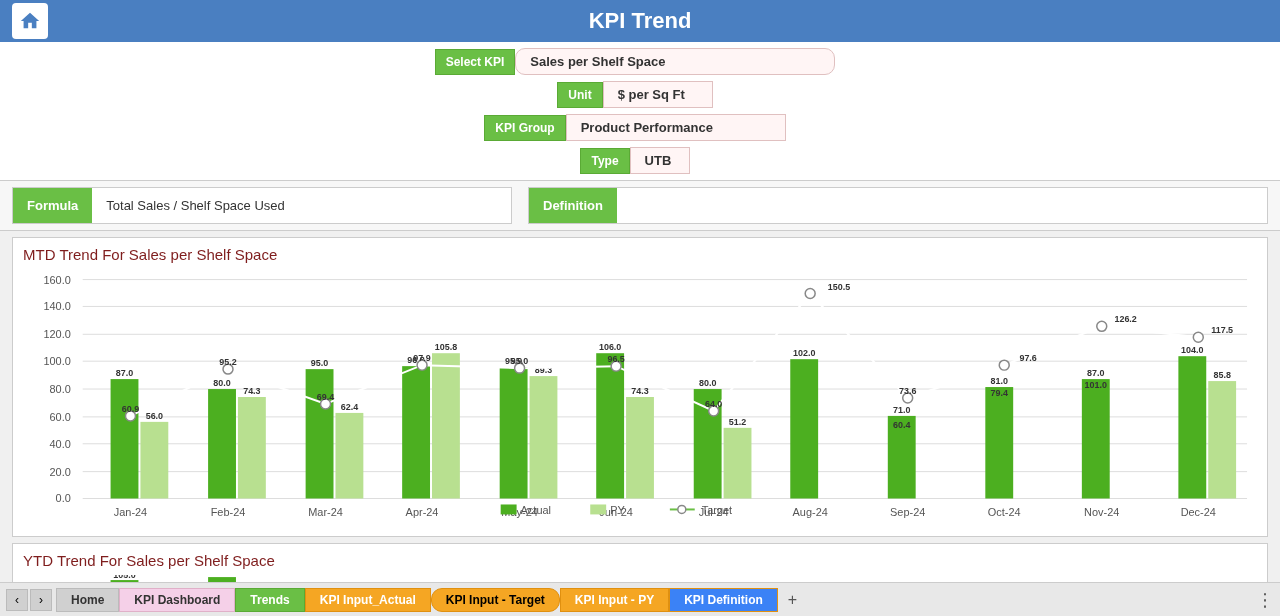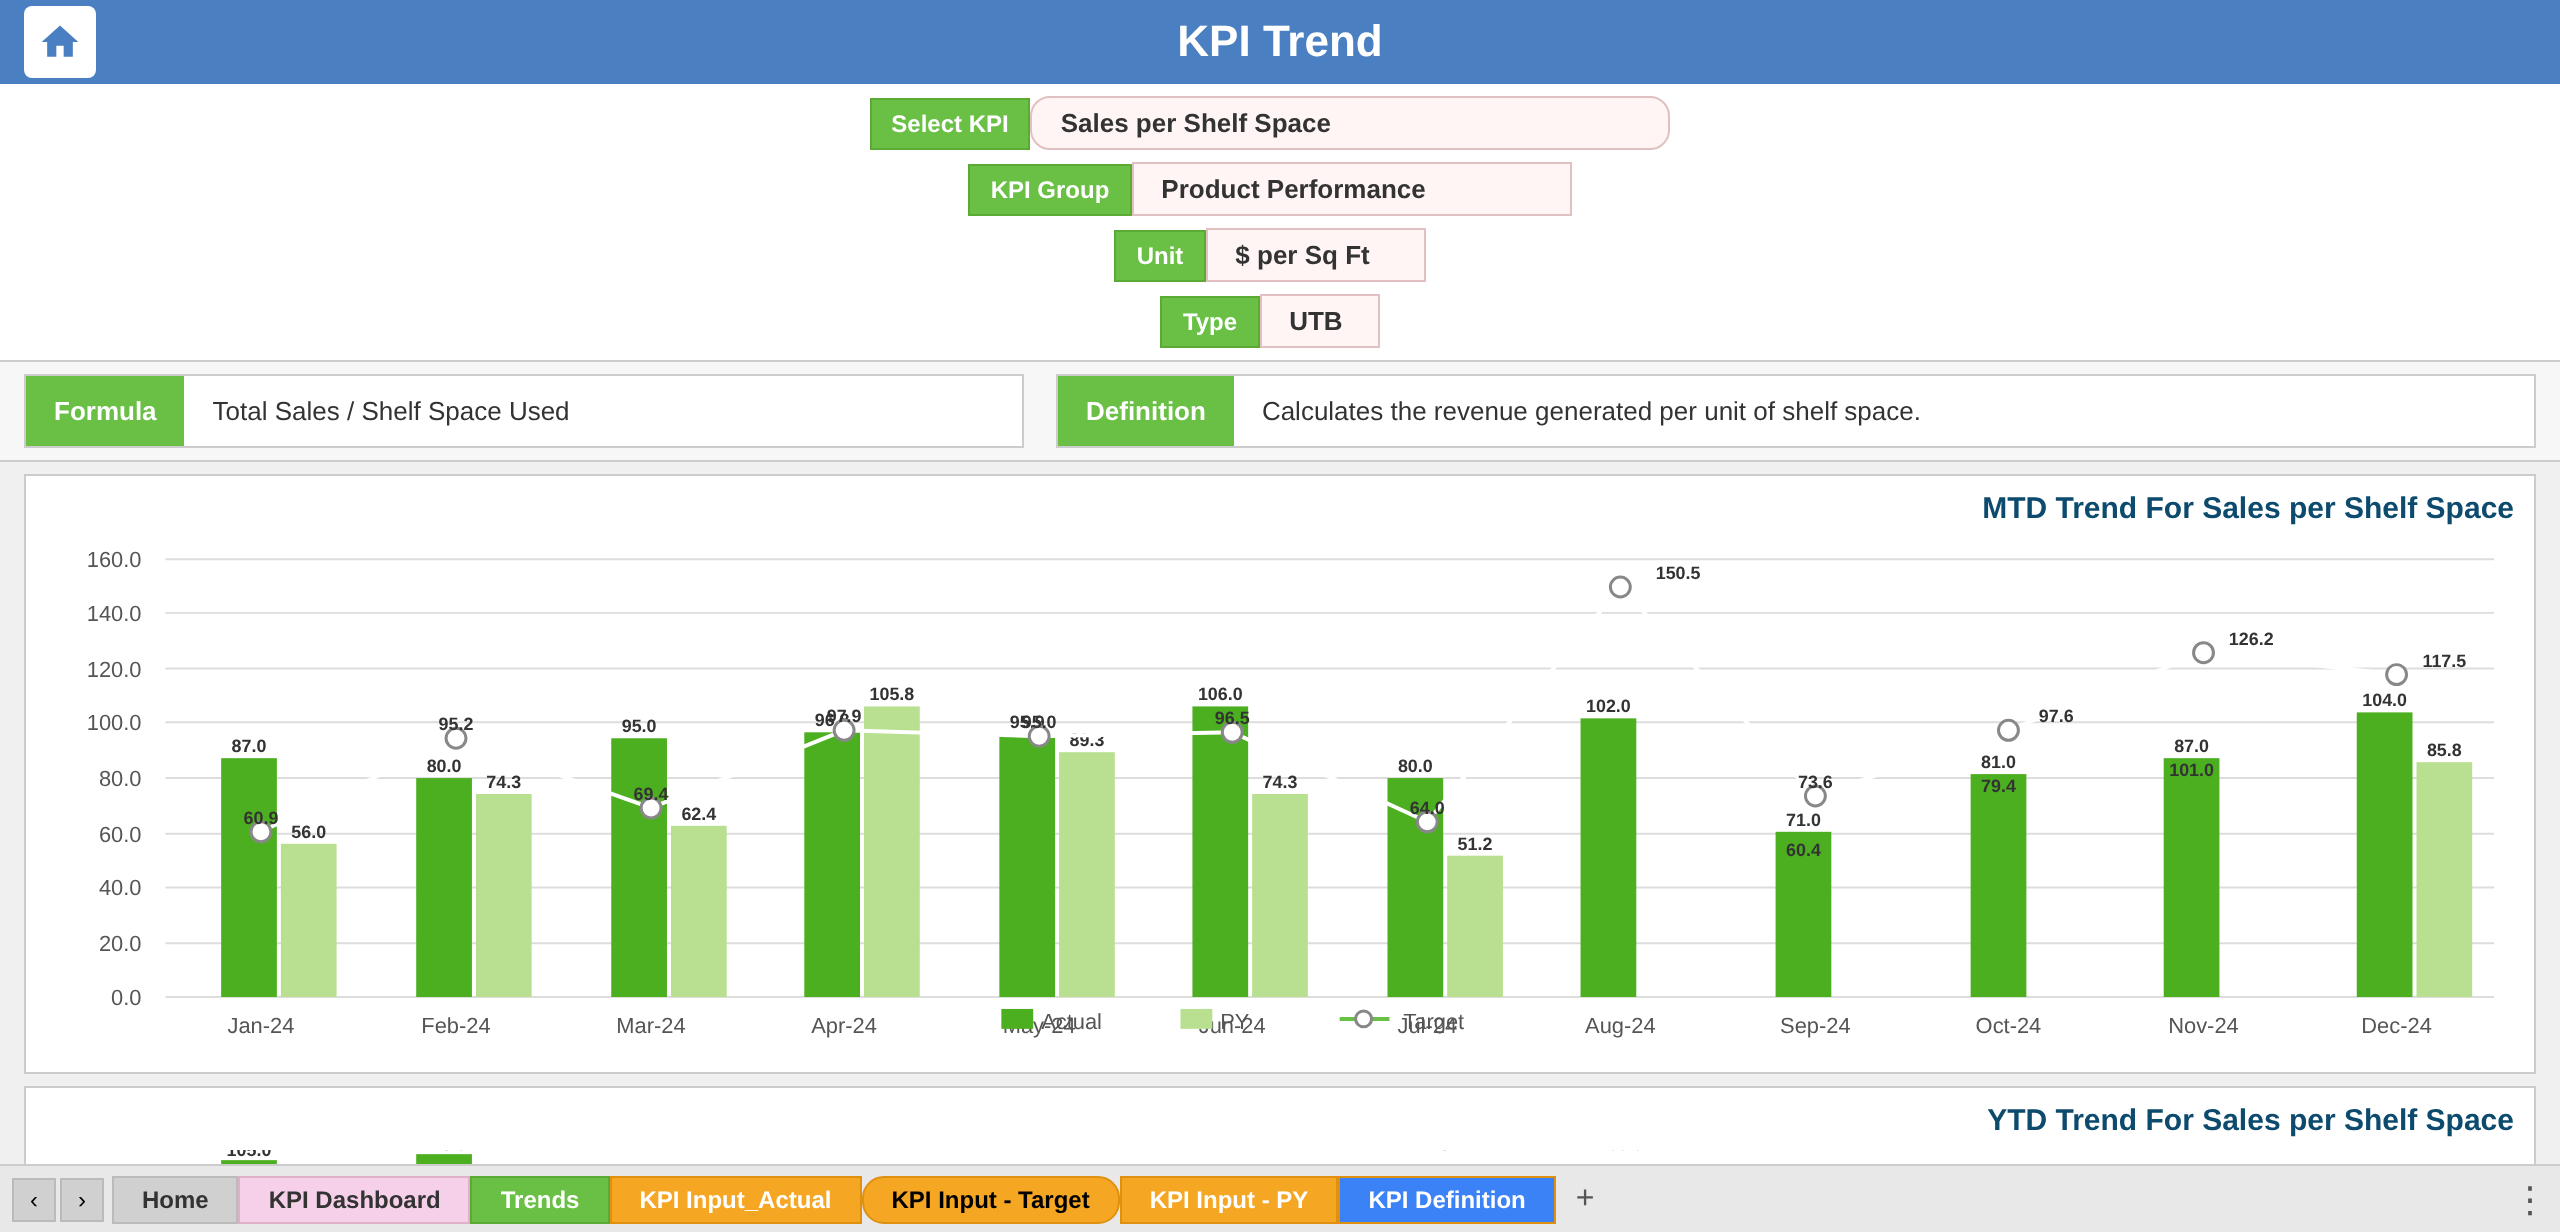--- a/index.html
+++ b/index.html
@@ -96,25 +96,25 @@
     }
 
     
     .chart-container {
       background: white;
       margin: 6px 12px;
       border: 1px solid #ccc;
       padding: 8px 10px 6px;
     }
     .chart-title {
-      text-align: right;
+      text-align: left;
       font-size: 15px;
-      font-weight: bold;
+      font-weight: normal;
       margin-bottom: 6px;
-      color: #0c4a6e;
+      color: #7f1d1d;
     }
     .chart-area {
       position: relative;
       width: 100%;
     }
 
     
     .bottom-tabs {
       display: flex;
       align-items: center;
@@ -192,41 +192,40 @@
   </div>
   <span>KPI Trend</span>
 </div>
 
 <div class="controls-row">
   <div class="ctrl-group">
     <div class="ctrl-label">Select KPI</div>
     <div class="ctrl-value" style="min-width:320px;border-radius:10px;">Sales per Shelf Space</div>
   </div>
   <div class="ctrl-group">
+    <div class="ctrl-label">Unit</div>
+    <div class="ctrl-value" style="min-width:110px;">$ per Sq Ft</div>
+  </div>
+  <div class="ctrl-group">
     <div class="ctrl-label">KPI Group</div>
     <div class="ctrl-value" style="min-width:220px;">Product Performance</div>
-  </div>
-  <div class="ctrl-group">
-    <div class="ctrl-label">Unit</div>
-    <div class="ctrl-value" style="min-width:110px;">$ per Sq Ft</div>
   </div>
   <div class="ctrl-group">
     <div class="ctrl-label">Type</div>
     <div class="ctrl-value" style="min-width:60px;">UTB</div>
   </div>
 </div>
 
 <div class="formula-row">
   <div class="formula-box">
     <div class="box-label">Formula</div>
     <div class="box-content">Total Sales / Shelf Space Used</div>
   </div>
   <div class="definition-box">
     <div class="box-label">Definition</div>
-    <div class="box-content">Calculates the revenue generated per unit of shelf space.</div>
   </div>
 </div>
 
 <div class="chart-container" style="height:300px;">
   <div class="chart-title">MTD Trend For Sales per Shelf Space</div>
   <div class="chart-area">
     <svg class="chart-svg" viewBox="0 0 1240 255" height="255">
 
       <defs>
         <style>

